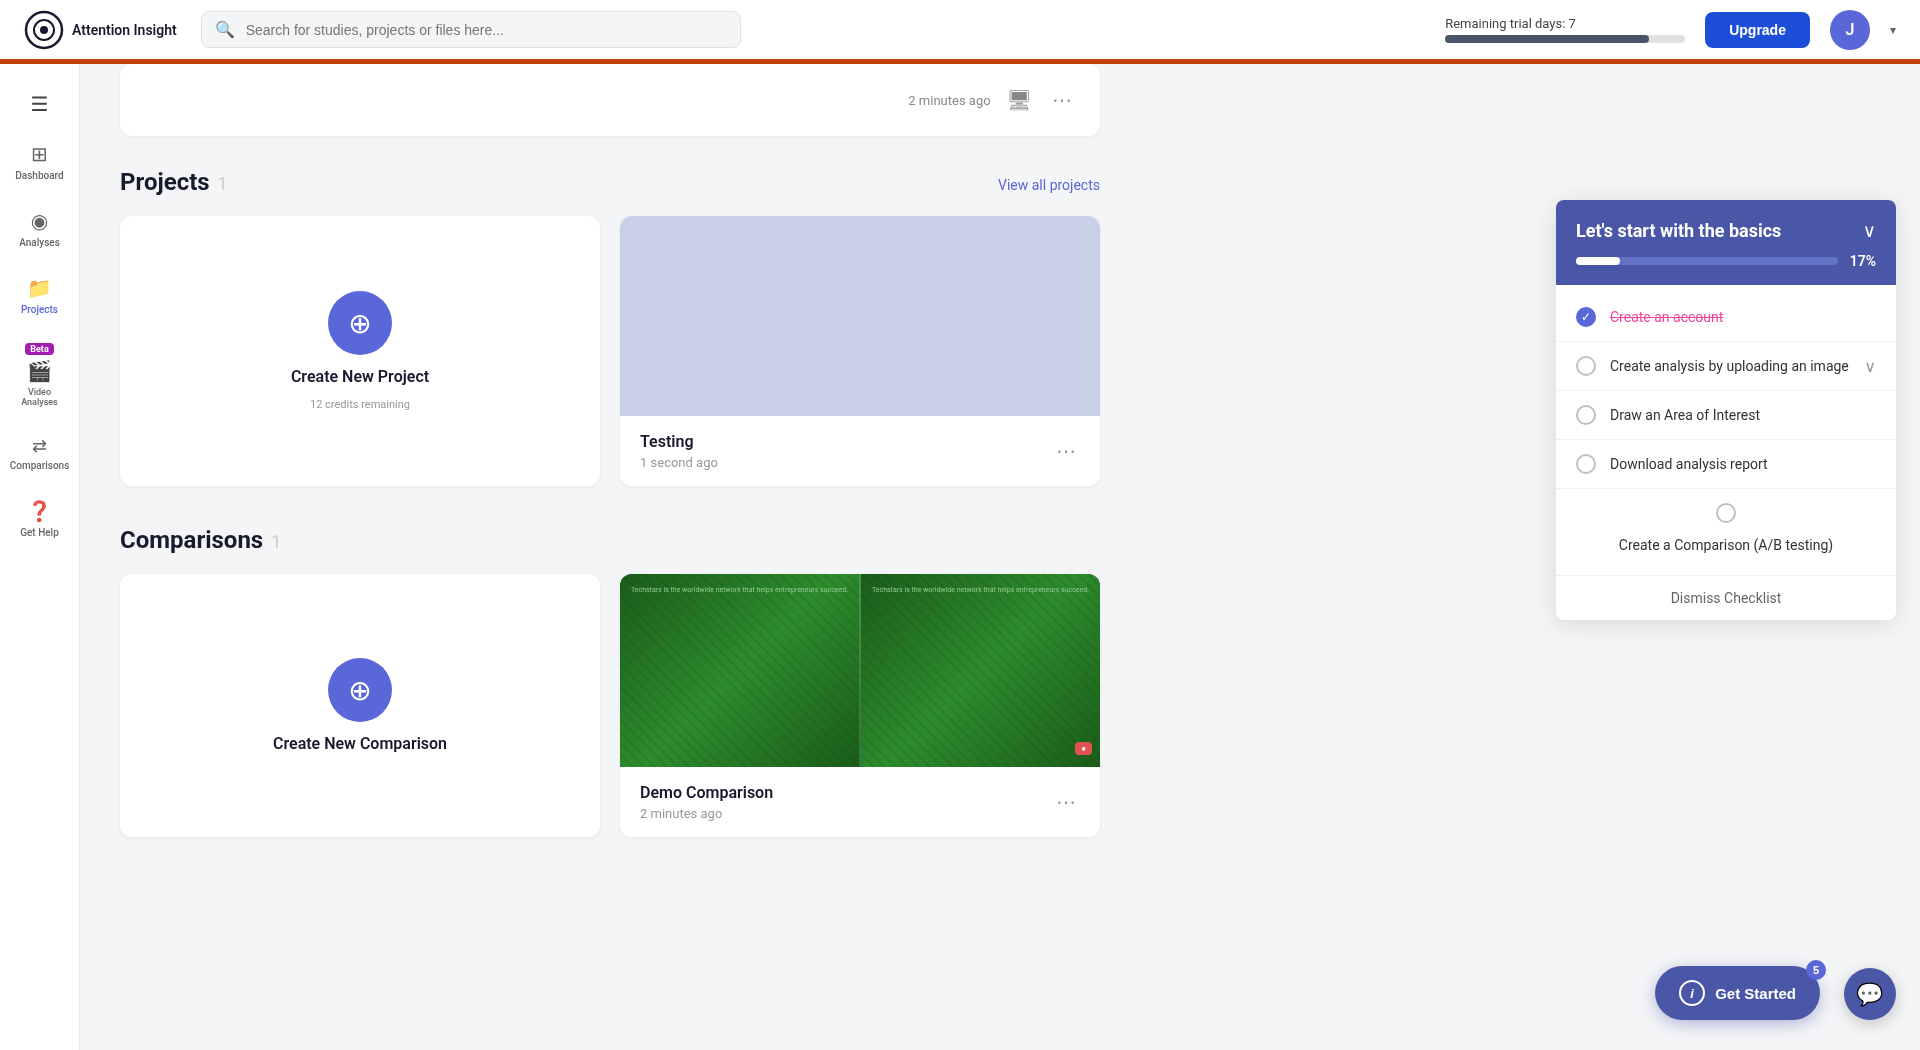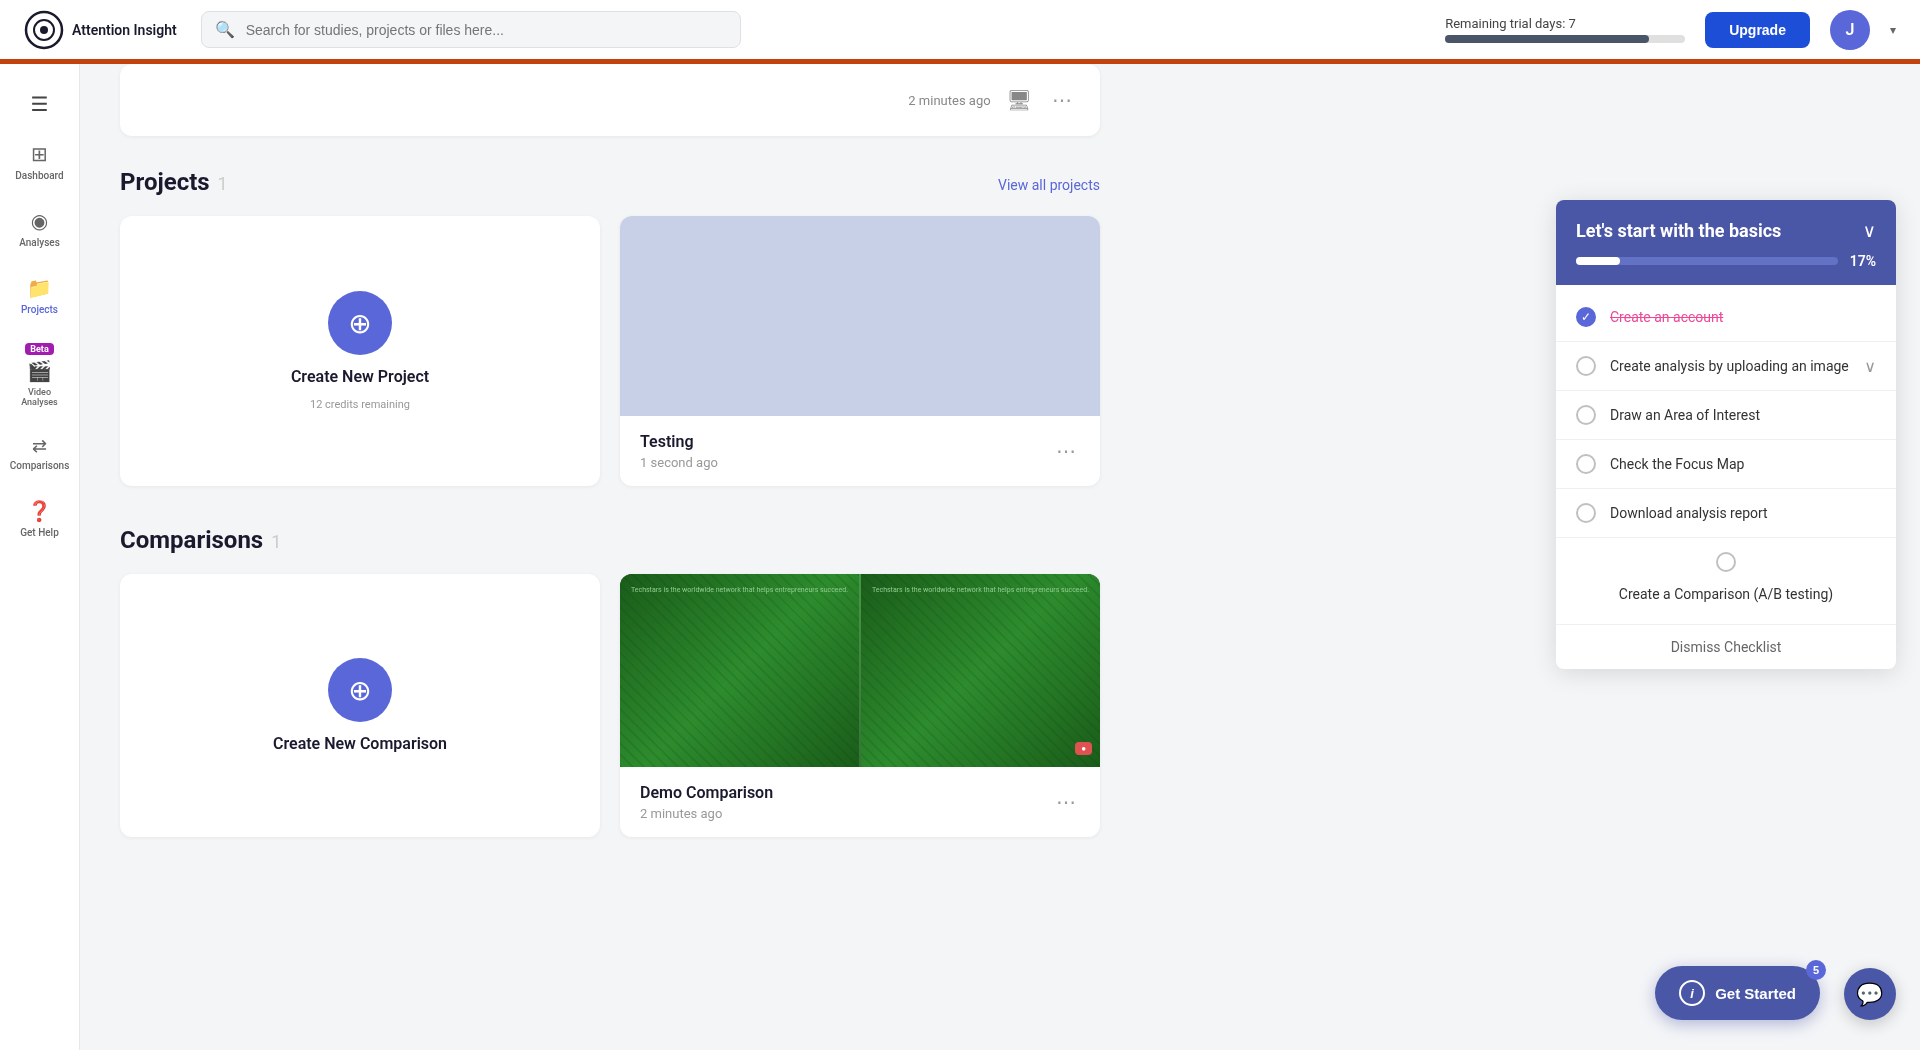--- a/index.html
+++ b/index.html
@@ -375,24 +375,20 @@
       <div class="check-radio"></div>
       <span class="checklist-item-label">Create analysis by uploading an image</span>
       <span class="checklist-expand">∨</span>
     </div>
 
     <div class="checklist-item">
       <div class="check-radio"></div>
       <span class="checklist-item-label">Draw an Area of Interest</span>
     </div>
 
-    <div class="checklist-item">
-      <div class="check-radio"></div>
-      <span class="checklist-item-label">Check the Focus Map</span>
-    </div>
 
     <div class="checklist-item">
       <div class="check-radio"></div>
       <span class="checklist-item-label">Download analysis report</span>
     </div>
 
     <div class="checklist-item">
       <div class="check-radio"></div>
       <span class="checklist-item-label">Create a Comparison (A/B testing)</span>
     </div>

